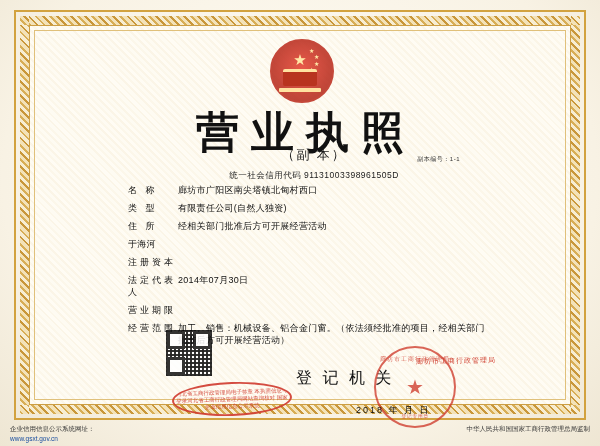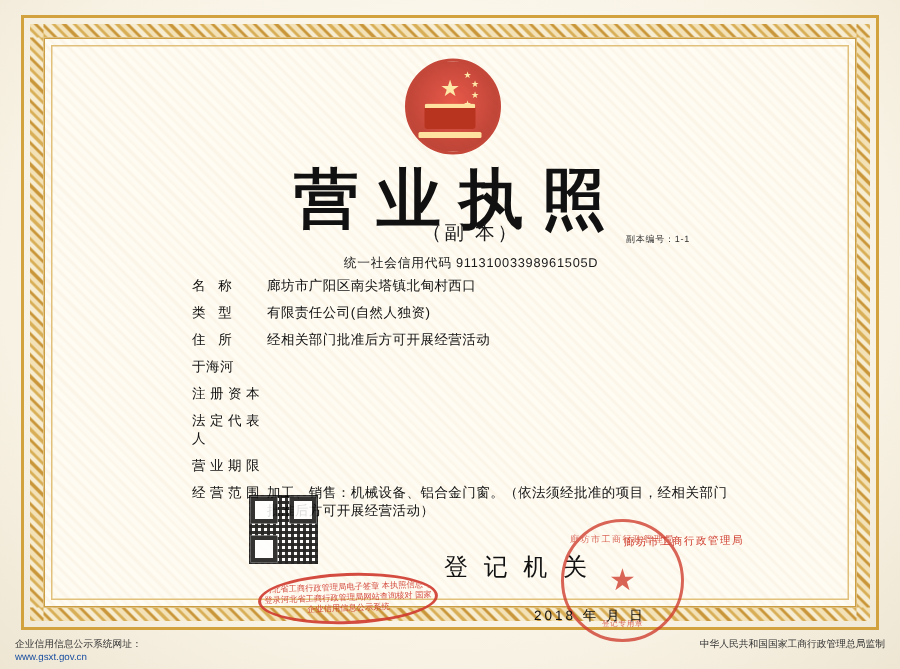--- a/index.html
+++ b/index.html
@@ -375,20 +375,21 @@
       <div class="field-value">经相关部门批准后方可开展经营活动</div>
     </div>
     <div class="field-row">
       <div class="field-value">于海河</div>
     </div>
     <div class="field-row">
       <div class="field-label">注册资本</div>
     </div>
     <div class="field-row">
       <div class="field-label">法定代表人</div>
+      <div class="field-value">2014年07月30日</div>
     </div>
     <div class="field-row">
       <div class="field-label">营业期限</div>
       <div class="field-value"></div>
     </div>
     <div class="field-row">
       <div class="field-label">经营范围</div>
       <div class="field-value multiline">加工、销售：机械设备、铝合金门窗。（依法须经批准的项目，经相关部门批准后方可开展经营活动）</div>
     </div>
   </div>

